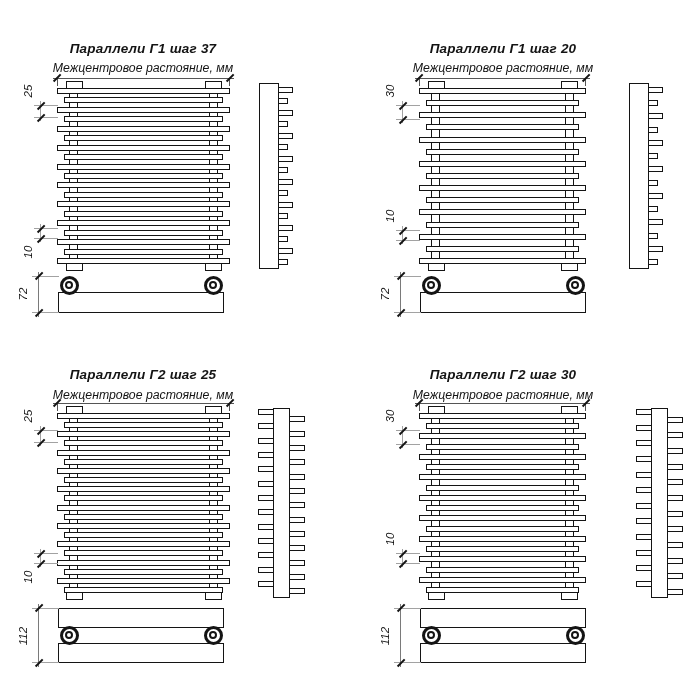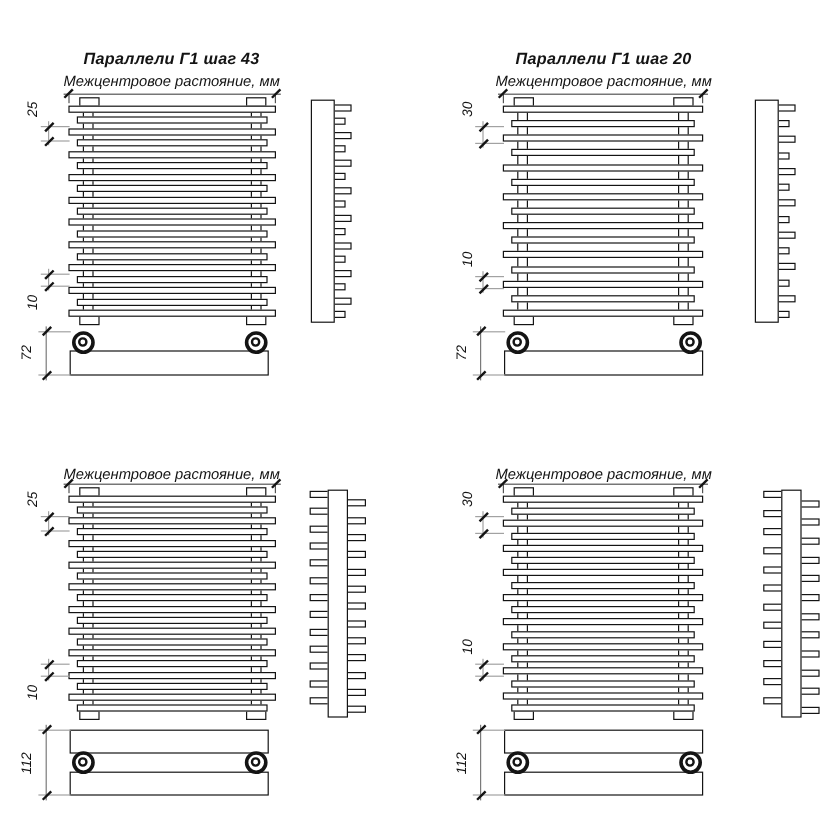--- a/index.html
+++ b/index.html
@@ -20,25 +20,27 @@
   .tick  { position:absolute; width:10px; height:1.6px; background:#141414; transform:rotate(-45deg); }
   .rlabel{ position:absolute; width:36px; height:14px; text-align:center; white-space:nowrap;
            font:italic 11.5px "Liberation Sans",sans-serif; color:#141414; transform:rotate(-90deg); }
   .circle{ position:absolute; background:#fff; border-radius:50%; border:3px solid #141414; }
   .circle-inner{ position:absolute; background:#fff; border-radius:50%; border:2.2px solid #141414; }
 </style>
 </head>
 <body>
 
 <div id="stage">
-  <div class="ttl" id="t0">Параллели Г1 шаг 43</div>
+  <div class="ttl" id="t0">Параллели Г1 шаг 37</div>
   <div class="sub" id="s0">Межцентровое растояние, мм</div>
   <div class="ttl" id="t1">Параллели Г1 шаг 20</div>
   <div class="sub" id="s1">Межцентровое растояние, мм</div>
+  <div class="ttl" id="t2">Параллели Г2 шаг 25</div>
   <div class="sub" id="s2">Межцентровое растояние, мм</div>
+  <div class="ttl" id="t3">Параллели Г2 шаг 30</div>
   <div class="sub" id="s3">Межцентровое растояние, мм</div>
 <div class="hline" style="left: 53px; top: 77.5px; width: 181px;"></div>
     <div class="vline" style="left: 57px; top: 77.5px; height: 8px;"></div>
     <div class="vline" style="left: 229px; top: 77.5px; height: 8px;"></div>
     <div class="tick" style="left: 52px; top: 76.7px;"></div>
     <div class="tick" style="left: 225px; top: 76.7px;"></div>
     <div class="rect" style="left: 69px; top: 88px; width: 9px; height: 176px;"></div>
     <div class="rect" style="left: 209px; top: 88px; width: 9px; height: 176px;"></div>
     <div class="rect" style="left: 65.5px; top: 81px; width: 17px; height: 8px;"></div>
     <div class="rect" style="left: 204.5px; top: 81px; width: 17px; height: 8px;"></div>

